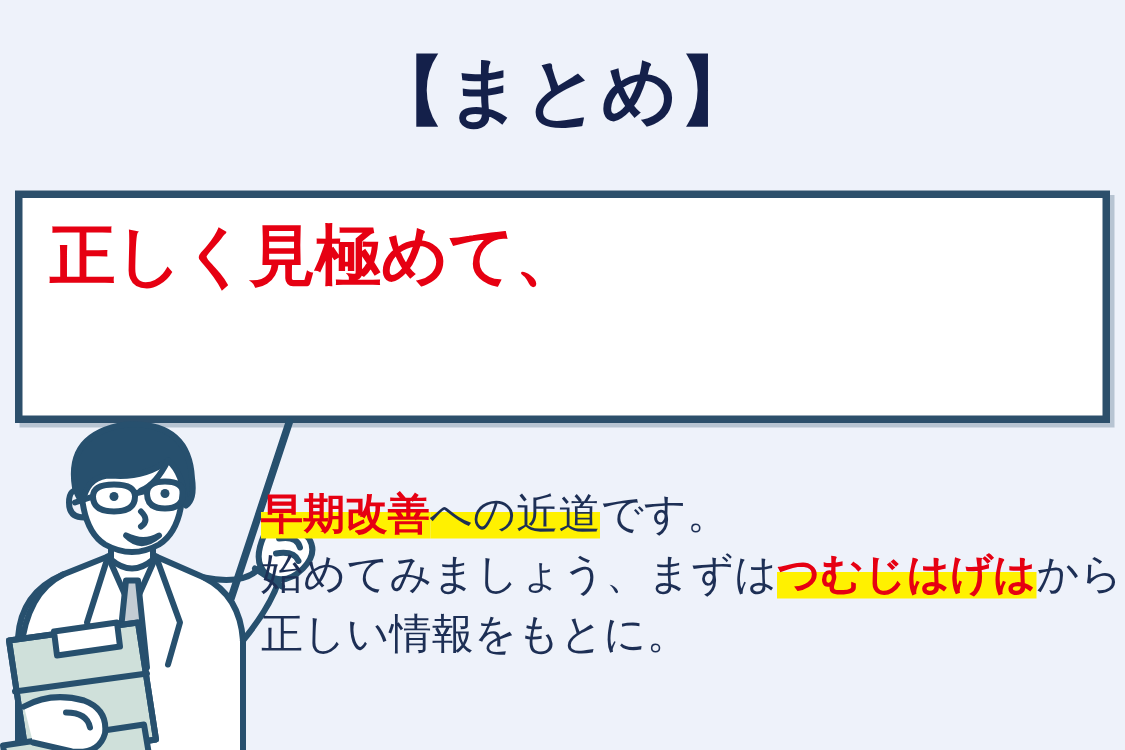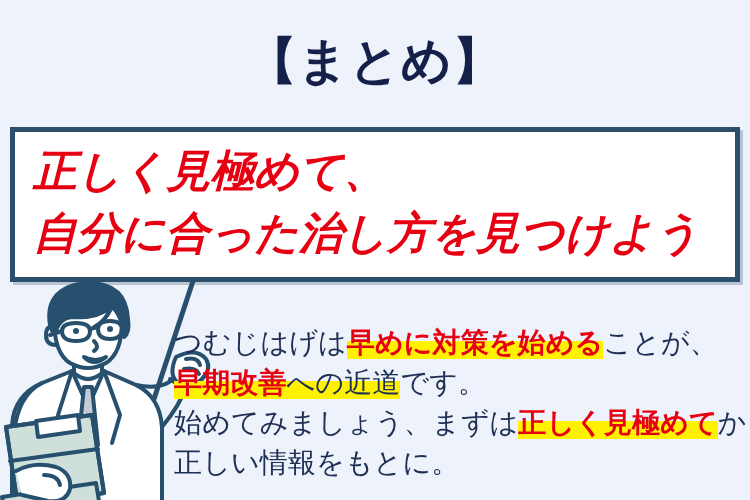--- a/index.html
+++ b/index.html
@@ -49,21 +49,20 @@
     box-sizing: border-box;
     background: #ffffff;
     border: 5px solid #2c4f6b;
     box-shadow: 3px 3px 0 rgba(44, 79, 107, 0.28);
   }
   #message-lines {
     position: absolute;
     left: 18px;
     top: 8px;
     right: 12px;
-    font-style: italic;
   }
   .msg-line {
     font-size: 44px;
     line-height: 1.42;
     font-weight: 700;
     color: #e60012;
     letter-spacing: -0.005em;
     white-space: nowrap;
   }
 
@@ -115,21 +114,20 @@
 </head>
 <body>
 
 <div id="slide">
 
   <div id="headline">【まとめ】</div>
 
   <div id="message-box">
     <div id="message-lines">
       <div class="msg-line">正しく見極めて、</div>
-      <div class="msg-line">自分に合った治し方を見つけよう</div>
     </div>
   </div>
 
   <svg id="pointer-stick" viewBox="0 0 100 135">
     <line x1="73" y1="6" x2="34" y2="124" stroke="#27506e" stroke-width="5" stroke-linecap="round"></line>
   </svg>
 
   <svg id="doctor" viewBox="0 0 215 252">
     <g fill="none" stroke="#27506e" stroke-width="4" stroke-linecap="round" stroke-linejoin="round">
 
@@ -187,19 +185,18 @@
         <path d="M10 186 L98 174"></path>
         <path d="M2 222 L96 208 L100 232 L6 246 Z" fill="#cfe0da"></path>
         <path d="M36 146 L78 140 L80 156 L38 162 Z" fill="#ffffff"></path>
       </g>
       <path d="M16 196 Q34 186 56 192 Q72 198 70 214 Q66 228 48 226 L22 220" fill="#ffffff"></path>
       <path d="M44 200 Q58 200 60 210"></path>
     </g>
   </svg>
 
   <div id="body-text">
-    <div class="body-line"><span>つむじはげは</span><span class="hl red">早めに対策を始める</span><span>ことが、</span></div>
     <div class="body-line"><span class="hl red">早期改善</span><span class="hl">への近道</span><span>です。</span></div>
-    <div class="body-line"><span>始めてみましょう、まずは</span><span class="hl red">正しく見極めて</span><span>から</span></div>
+    <div class="body-line"><span>始めてみましょう、まずは</span><span class="hl red">つむじはげは</span><span>から</span></div>
     <div class="body-line"><span>正しい情報をもとに。</span></div>
   </div>
 
 </div>
 
 </body></html>

